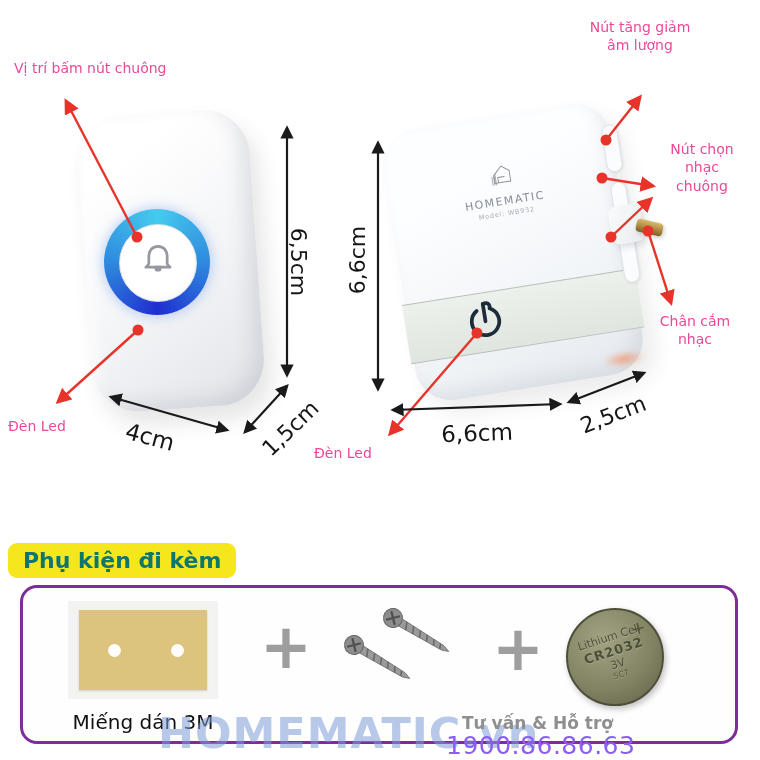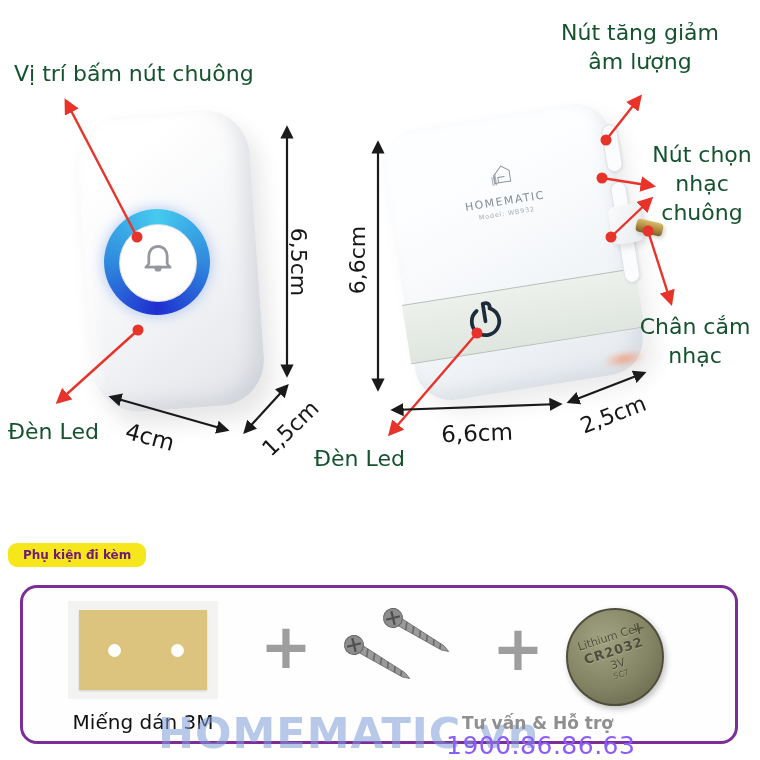--- a/index.html
+++ b/index.html
@@ -2,21 +2,21 @@
 <html><head>
 <meta charset="utf-8">
 <style>
   html,body{margin:0;padding:0;}
   body{
     width:760px;height:760px;position:relative;background:#ffffff;
     font-family:"DejaVu Sans","Liberation Sans",sans-serif;color:#141414;
     overflow:hidden;
   }
   
-  .lbl{position:absolute;font-size:22px;line-height:1.32;color:#14532d;}
+  .lbl{position:absolute;font-size:14px;line-height:1.32;color:#ec4899;}
   .lbl.center{text-align:center;}
   .ml{white-space:pre-line;}
   
   .dim{position:absolute;width:96px;height:26px;display:flex;align-items:center;justify-content:center;
        font-size:22px;color:#151515;}
   
   .button-device{position:absolute;left:85px;top:113px;width:172px;height:296px;border-radius:46px;
     background:linear-gradient(145deg,#ffffff 18%,#f4f5f7 55%,#e1e3e8 100%);
     transform:rotate(-4deg);
     box-shadow:inset -10px -8px 18px rgba(140,146,158,.22), inset 6px 6px 12px rgba(255,255,255,.9), 8px 14px 22px rgba(0,0,0,.10);}
@@ -45,21 +45,21 @@
   .rc-glow{position:absolute;left:186px;top:252px;width:44px;height:16px;border-radius:50%;
     background:radial-gradient(rgba(255,110,50,.55),rgba(255,110,50,0) 70%);filter:blur(2px);}
   .plug-base{position:absolute;left:610px;top:205px;width:32px;height:38px;border-radius:7px;
     background:linear-gradient(120deg,#fafbfc,#e8ebee);transform:rotate(-9deg);
     box-shadow:3px 4px 7px rgba(0,0,0,.12);}
   .plug-pin{position:absolute;left:636px;top:221px;width:27px;height:13px;border-radius:4px;
     background:linear-gradient(#d9bc6a,#a8853c 60%,#7c6128);transform:rotate(13deg);
     box-shadow:2px 2px 4px rgba(0,0,0,.18);}
   
   .badge{position:absolute;left:8px;top:543px;background:#f6e71d;border-radius:9px;padding:5px 15px;
-    font-size:12px;font-weight:bold;color:#701a75;}
+    font-size:22px;font-weight:bold;color:#0f766e;}
   .acc-box{position:absolute;left:20px;top:585px;width:712px;height:153px;border:3px solid #7c2d97;
     border-radius:17px;background:#fefefe;}
   .pad-panel{position:absolute;left:45px;top:13px;width:150px;height:98px;background:#f3f3f1;
     display:flex;align-items:center;justify-content:center;}
   .pad{width:128px;height:80px;background:#dcc47e;position:relative;box-shadow:0 1px 2px rgba(0,0,0,.15);}
   .pad .hole{position:absolute;top:34px;width:13px;height:13px;border-radius:50%;background:#fdfdfb;}
   .hole.h1{left:29px;} .hole.h2{left:92px;}
   .plus{position:absolute;font-size:62px;font-weight:bold;color:#9e9e9e;line-height:1;}
   .plus.p1{left:237px;top:28px;} .plus.p2{left:469px;top:30px;}
   .screws-wrap{position:absolute;left:308px;top:12px;}

